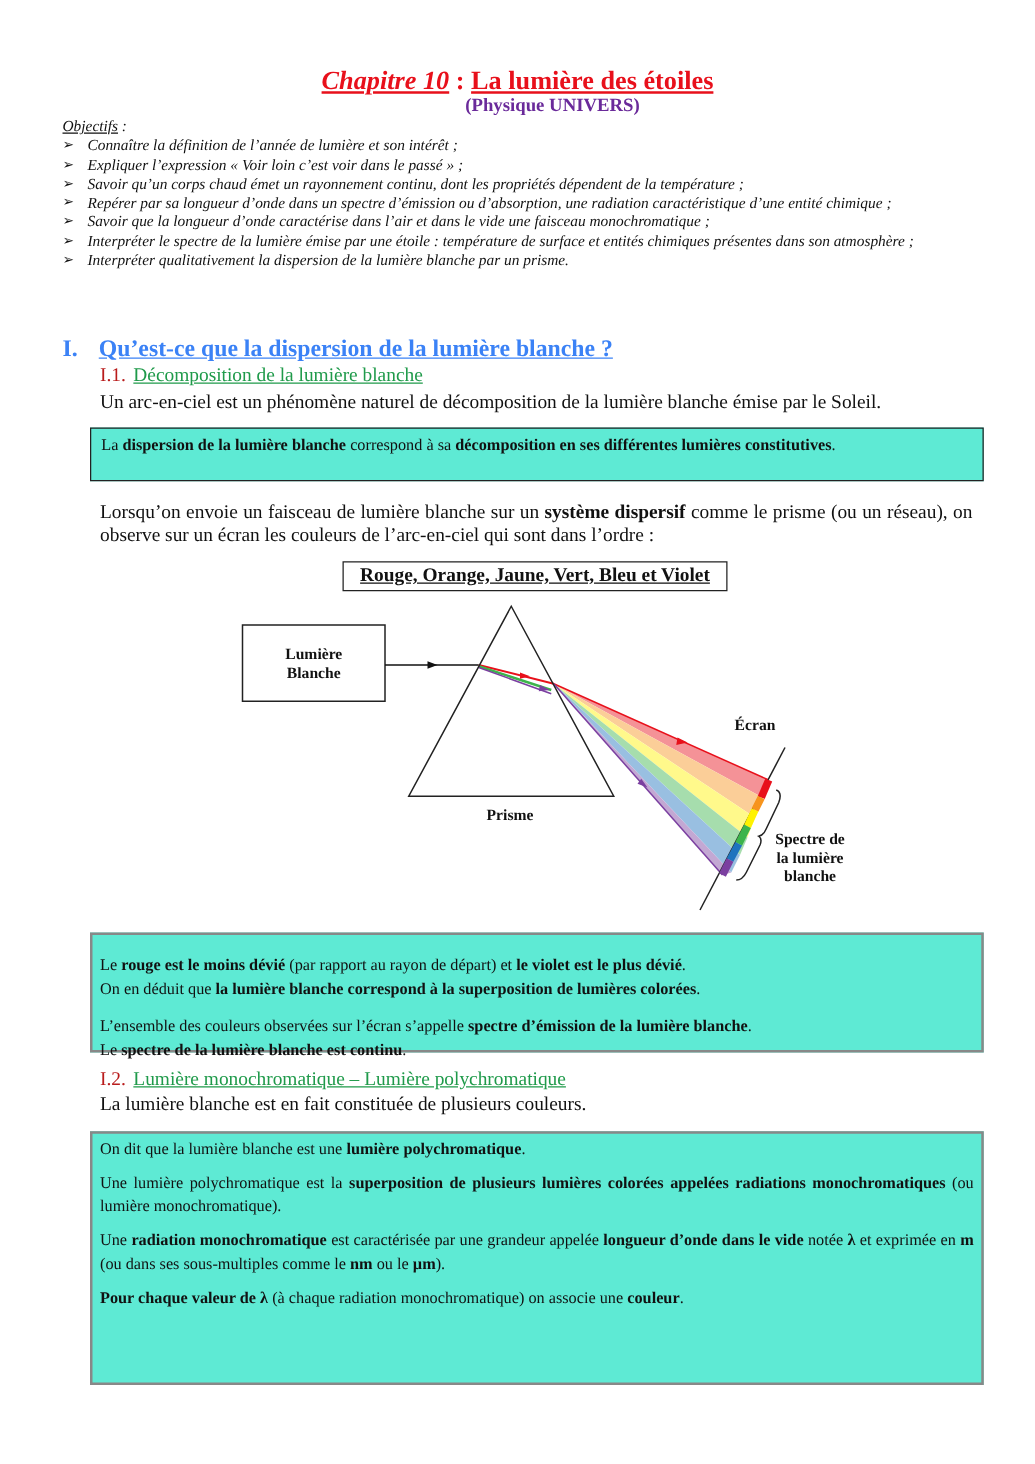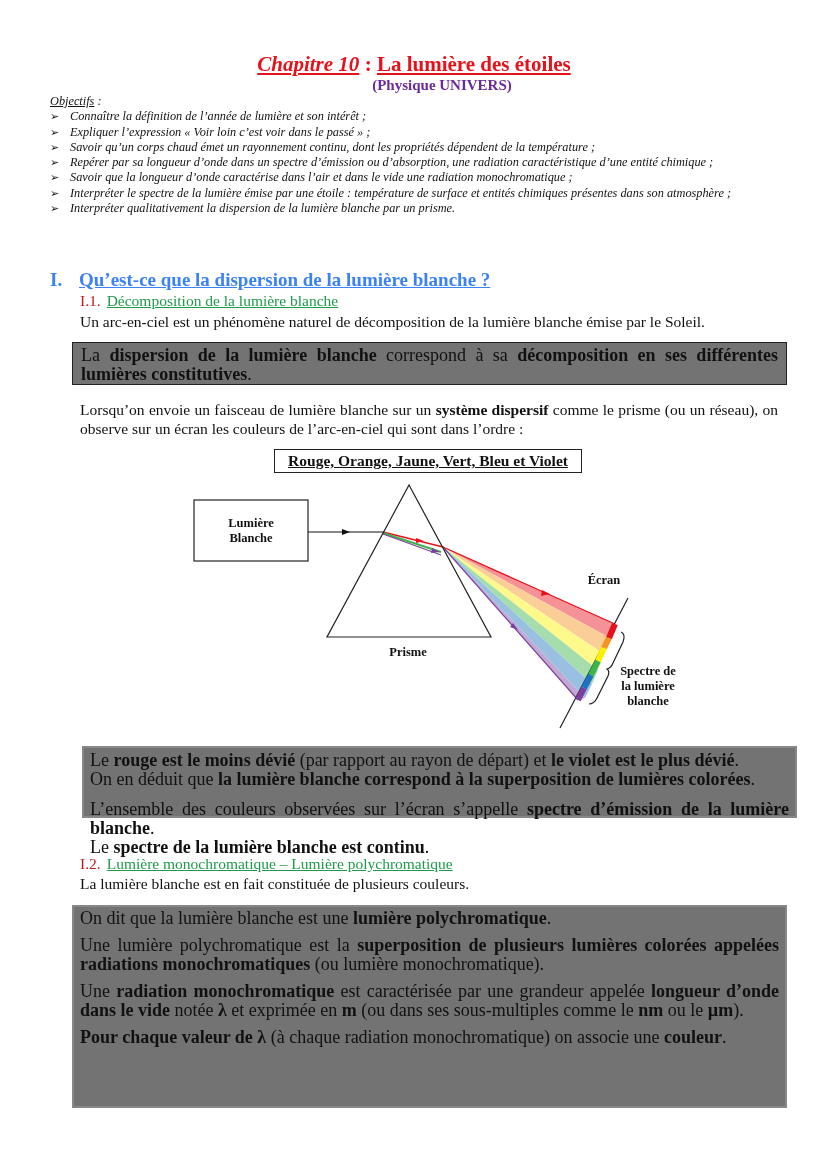--- a/index.html
+++ b/index.html
@@ -26,22 +26,22 @@
         color: #3b82f6; }
   .h1 .num { display: inline-block; width: 29px; }
   .h1 .txt { text-decoration: underline; }
 
   .h2 { position: absolute; left: 80px; font-size: 15.5px; color: #1f9a4a; }
   .h2 .num { color: #b91c1c; margin-right: 6px; }
   .h2 .txt { text-decoration: underline; }
 
   .para { position: absolute; left: 80px; width: 698px; font-size: 15.5px; line-height: 19px;
           text-align: justify; }
-  .box { position: absolute; border: 1px solid #222; background: #737373;
-         font-size: 18px; line-height: 19px; text-align: justify; box-sizing: border-box; }
+  .box { position: absolute; border: 1px solid #222; background: #5eead4;
+         font-size: 13px; line-height: 19px; text-align: justify; box-sizing: border-box; }
   .box p { margin: 0; }
   .box.gray { border: 2px solid #888; }
 
   .colors-box { position: absolute; top: 449px; left: 274px; width: 308px; height: 24px;
                 border: 1.5px solid #222; font-size: 15.5px; font-weight: bold; text-align: center;
                 line-height: 22px; box-sizing: border-box; text-decoration: underline; }
 
   .diagram { position: absolute; left: 180px; top: 480px; width: 520px; height: 260px; }
   .diag-label { position: absolute; font-size: 12.5px; font-weight: bold; text-align: center; line-height: 15px; }
 </style>
@@ -55,21 +55,21 @@
   </div>
   <div class="subtitle">(Physique UNIVERS)</div>
 
   <div class="objectives">
     <div><span class="head">Objectifs</span><span> :</span></div>
     <ul>
       <li><span class="bullet">➢</span><span>Connaître la définition de l’année de lumière et son intérêt ;</span></li>
       <li><span class="bullet">➢</span><span>Expliquer l’expression « Voir loin c’est voir dans le passé » ;</span></li>
       <li><span class="bullet">➢</span><span>Savoir qu’un corps chaud émet un rayonnement continu, dont les propriétés dépendent de la température ;</span></li>
       <li><span class="bullet">➢</span><span>Repérer par sa longueur d’onde dans un spectre d’émission ou d’absorption, une radiation caractéristique d’une entité chimique ;</span></li>
-      <li><span class="bullet">➢</span><span>Savoir que la longueur d’onde caractérise dans l’air et dans le vide une radiation monochromatique ;</span></li>
+      <li><span class="bullet">➢</span><span>Savoir que la longueur d’onde caractérise dans l’air et dans le vide une faisceau monochromatique ;</span></li>
       <li><span class="bullet">➢</span><span>Interpréter le spectre de la lumière émise par une étoile : température de surface et entités chimiques présentes dans son atmosphère ;</span></li>
       <li><span class="bullet">➢</span><span>Interpréter qualitativement la dispersion de la lumière blanche par un prisme.</span></li>
     </ul>
   </div>
 
   <div class="h1">
     <span class="num">I.</span><span class="txt">Qu’est-ce que la dispersion de la lumière blanche ?</span>
   </div>
 
   <div class="h2" style="top:292px;">
@@ -141,21 +141,21 @@
     </div>
     <div class="diag-label" style="left:198px; top:165px; width:60px;">Prisme</div>
     <div class="diag-label" style="left:398px; top:93px; width:52px;">Écran</div>
     <div class="diag-label" style="left:430px; top:184px; width:76px;">
       <div>Spectre de</div>
       <div>la lumière</div>
       <div>blanche</div>
     </div>
   </div>
 
-  <div class="box gray" style="top:746px; left:72px; width:715px; height:72px; padding:3px 6px;margin-left:10px;">
+  <div class="box gray" style="top:746px; left:72px; width:715px; height:96px; padding:14px 6px;">
     <p><span>Le </span><b>rouge est le moins dévié</b><span> (par rapport au rayon de départ) et </span><b>le violet est le plus dévié</b><span>.</span></p>
     <p><span>On en déduit que </span><b>la lumière blanche correspond à la superposition de lumières colorées</b><span>.</span></p>
     <p style="margin-top:11px;"><span>L’ensemble des couleurs observées sur l’écran s’appelle </span><b>spectre d’émission de la lumière blanche</b><span>.</span></p>
     <p><span>Le </span><b>spectre de la lumière blanche est continu</b><span>.</span></p>
   </div>
 
   <div class="h2" style="top:855px;">
     <span class="num">I.2.</span><span class="txt">Lumière monochromatique – Lumière polychromatique</span>
   </div>
   <div class="para" style="top:874px;">La lumière blanche est en fait constituée de plusieurs couleurs.</div>

